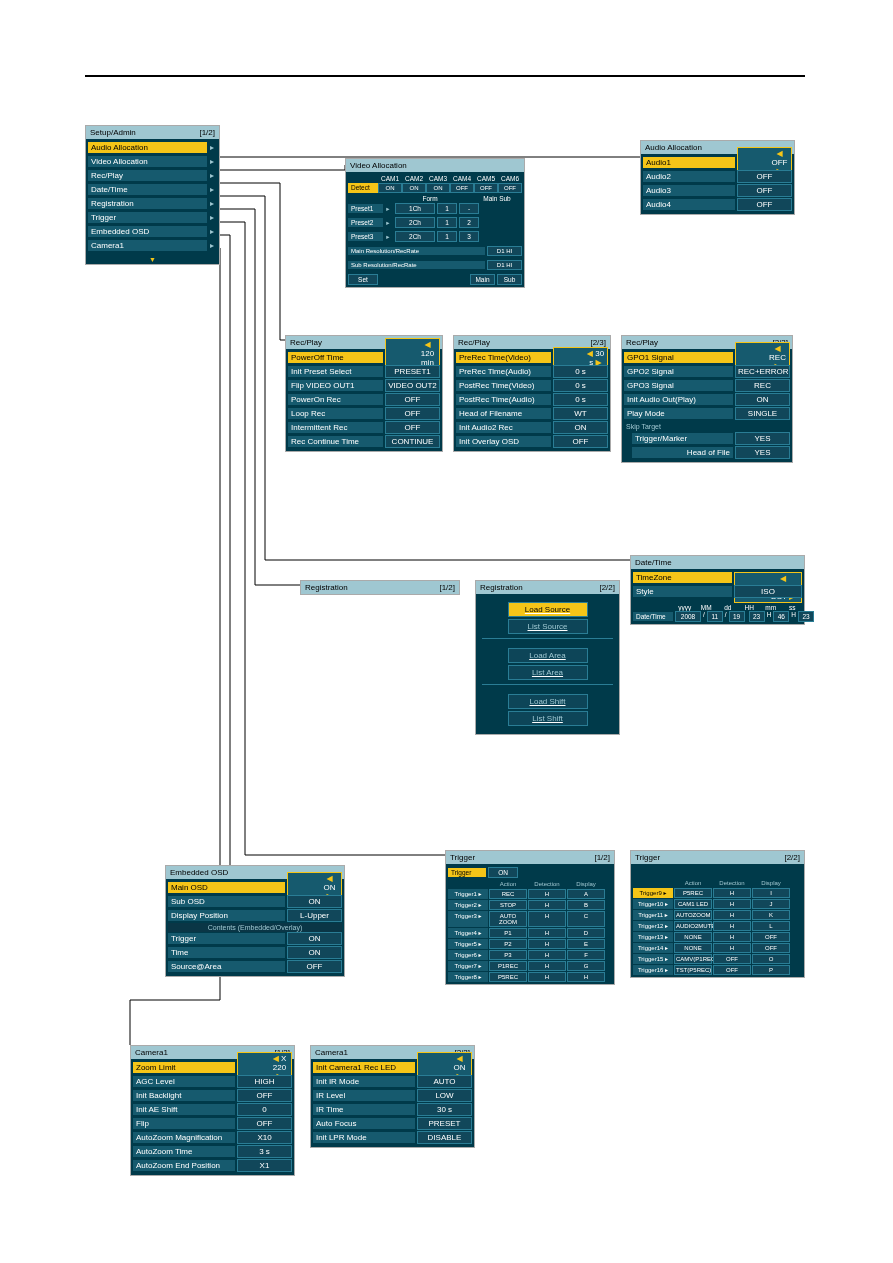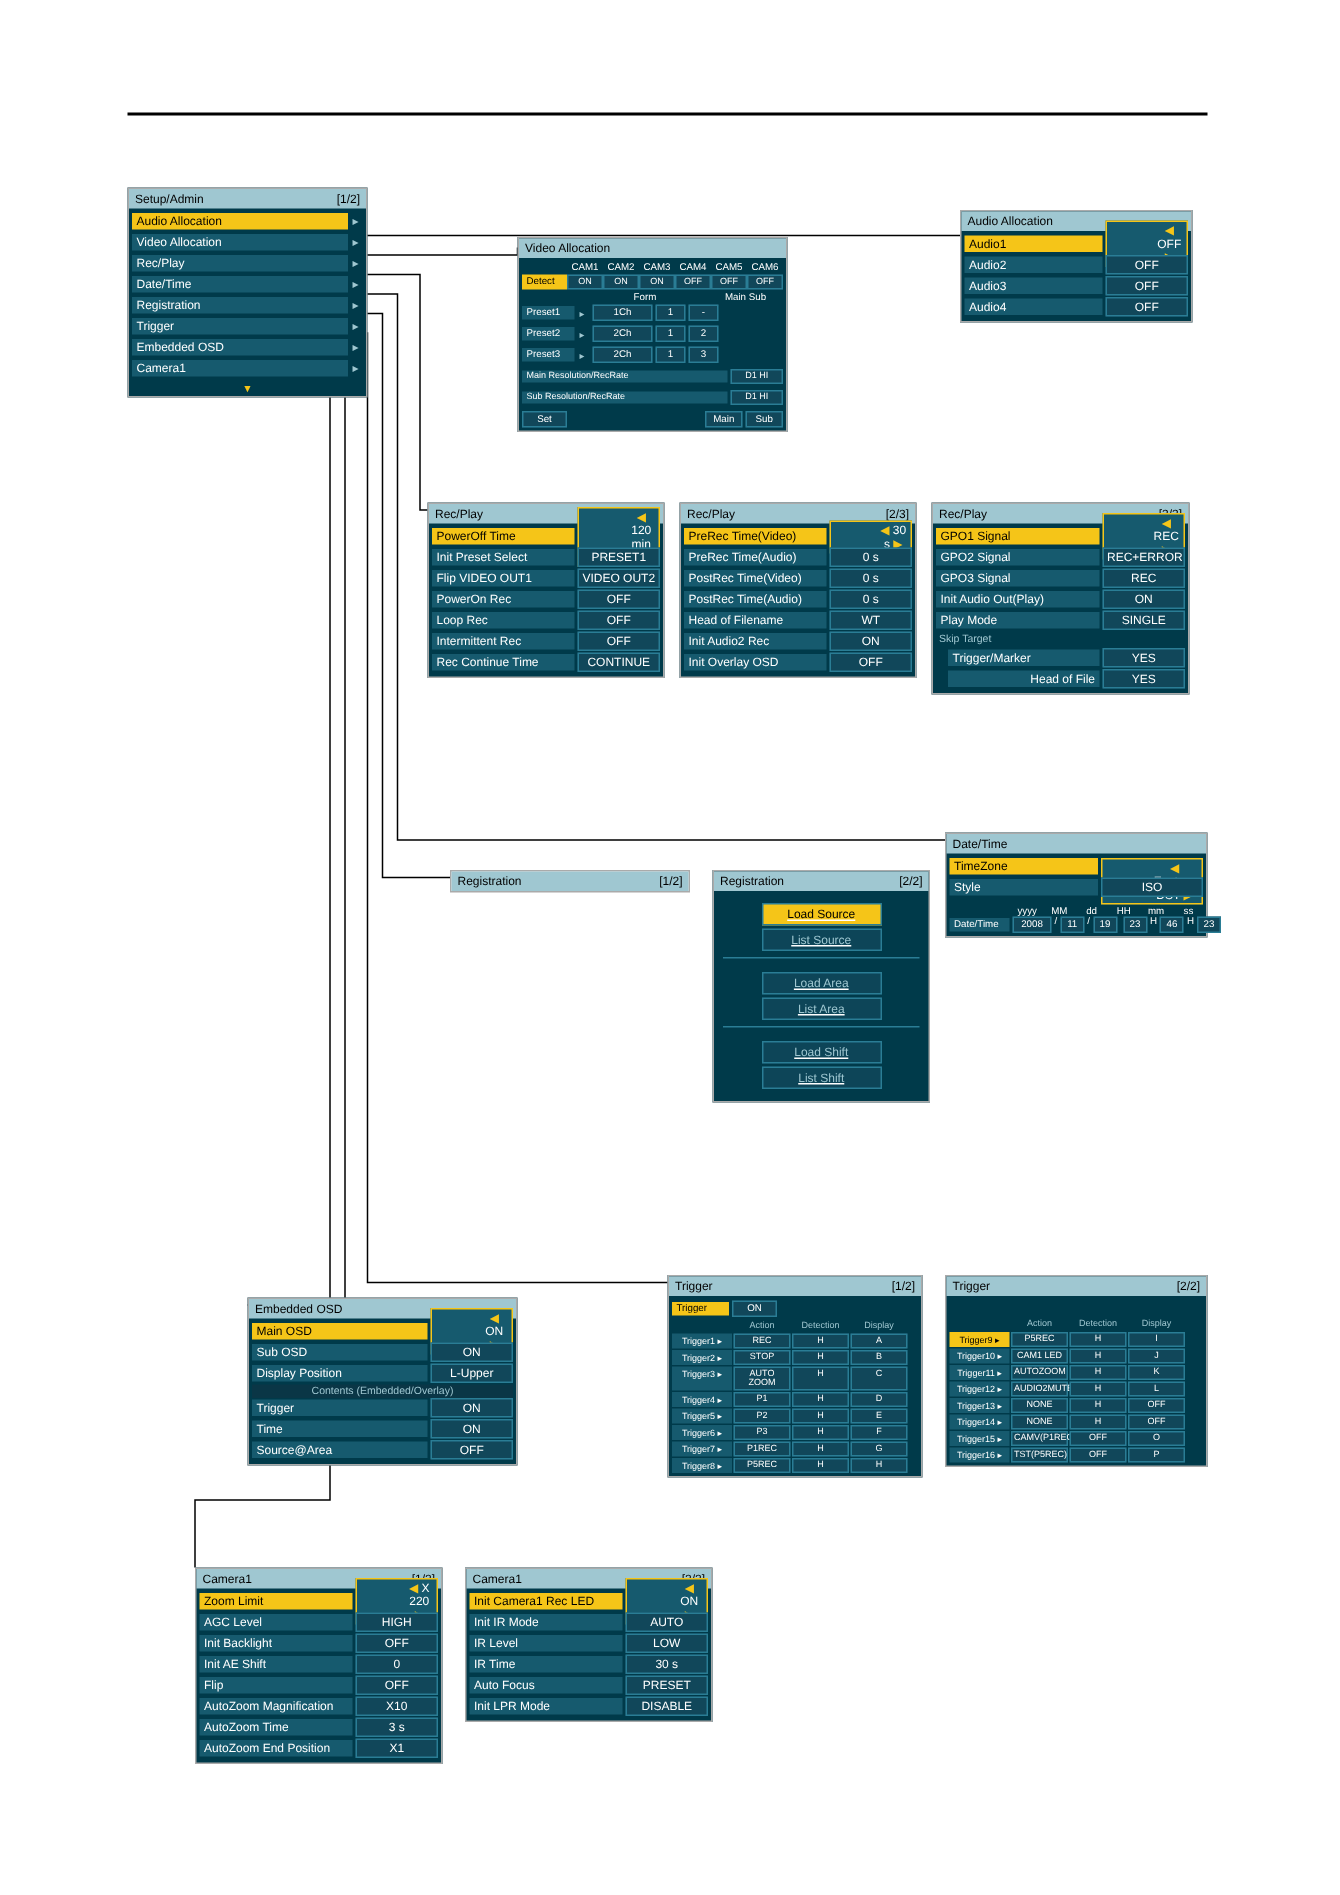--- a/index.html
+++ b/index.html
@@ -41,21 +41,21 @@
     <path d="M216 170 H345 V165"></path>
     <path d="M216 183 H280 V340 H285"></path>
     <path d="M216 196 H265 V560 H630"></path>
     <path d="M216 209 H255 V585 H300"></path>
     <path d="M216 222 H245 V855 H445"></path>
     <path d="M216 235 H230 V870 H165 V870"></path>
     <path d="M216 248 H220 V1000 H130 V1045"></path>
   </g>
 </svg>
 
-<div class="panel" style="left:85px;top:125px;width:160px;">
+<div class="panel" style="left:85px;top:125px;width:135px;">
   <div class="panel-hd">
     <span>Setup/Admin</span>
     <span>[1/2]</span>
   </div>
   <div class="panel-bd" id="setup-items">
       <div class="row">
         <div class="lbl sel">Audio Allocation</div>
         <div class="arrow">▸</div>
       </div>
       <div class="row">

